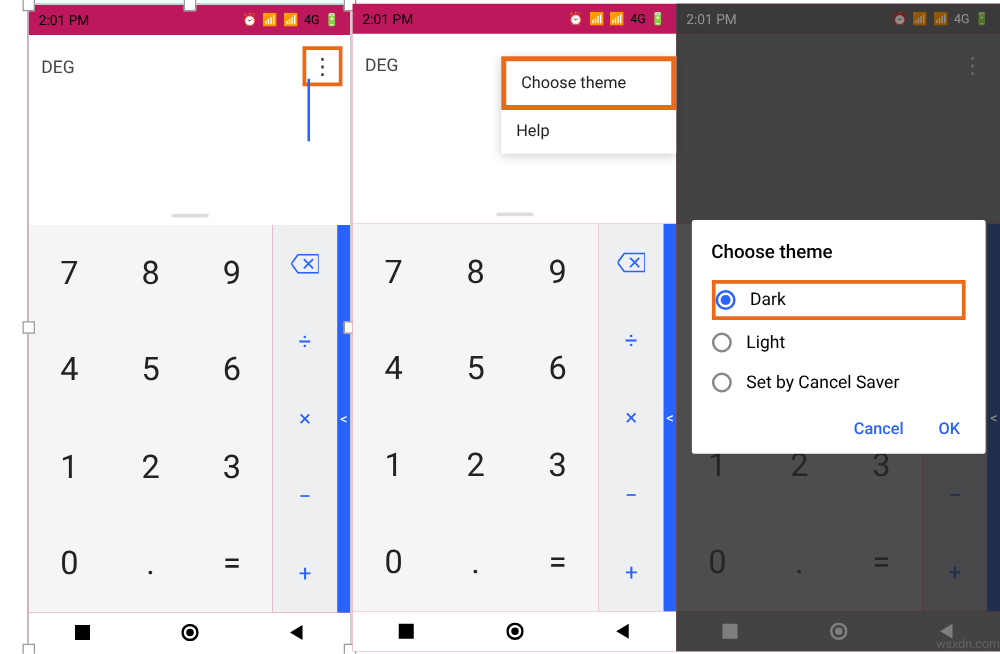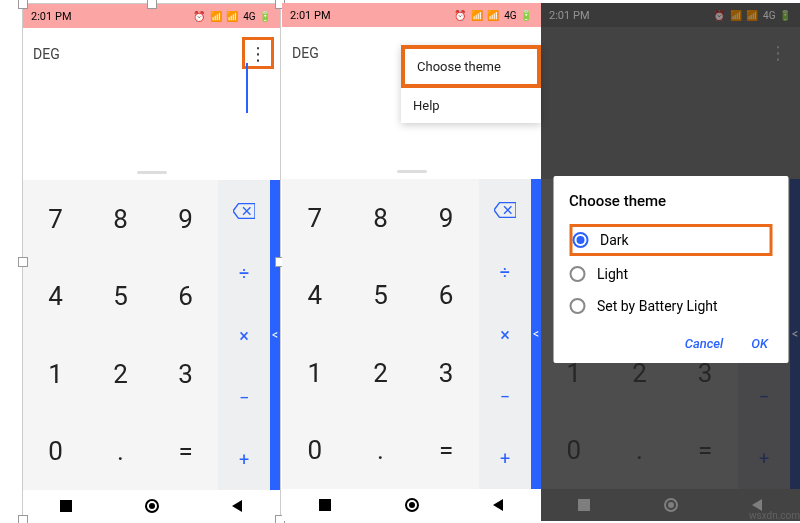--- a/index.html
+++ b/index.html
@@ -1,17 +1,17 @@
 <!DOCTYPE html>
 <html><head>
 <meta charset="utf-8">
 <style>
 * { box-sizing: border-box; margin: 0; padding: 0; font-family: Roboto, Arial, sans-serif; }
 body { width: 800px; height: 523px; background: #fff; display: flex; position: relative; }
-.phone { width: 265px; height: 518px; margin: 3px 0 0 0; position: relative; background: #fca5a5; }
+.phone { width: 265px; height: 518px; margin: 3px 0 0 0; position: relative; background: #be185d; }
 .phone.p1 { border: 1px solid #ccc; margin-left: 22px; }
 .phone.p2 { margin-left: 1px; }
 .phone.p3 { margin-left: 0; }
 
 .statusbar { height: 24px; display: flex; align-items: center; justify-content: space-between; padding: 0 8px; font-size: 11px; color: #000; }
 .status-icons { display: flex; gap: 4px; align-items: center; font-size: 10px; }
 
 .top-area { height: 152px; position: relative; background: #fff; }
 .deg { position: absolute; top: 18px; left: 10px; font-size: 14px; color: #444; }
 .menu-btn { position: absolute; top: 16px; right: 12px; width: 20px; height: 20px; display: flex; align-items: center; justify-content: center; }
@@ -40,21 +40,21 @@
 
 .dim { position: absolute; inset: 0; background: rgba(0,0,0,.43); z-index: 4; }
 .dialog { position: absolute; top: 173px; left: 50%; transform: translateX(-50%); width: 235px; background: #fff; border-radius: 2px; z-index: 6; padding: 16px 16px 6px 16px; }
 .dialog-title { font-size: 15px; font-weight: 500; margin-bottom: 14px; }
 .radio-row { display: flex; align-items: center; gap: 12px; padding: 8px 0; font-size: 14px; }
 .radio { width: 16px; height: 16px; border: 2px solid #888; border-radius: 50%; display: inline-flex; align-items: center; justify-content: center; }
 .radio.checked { border-color: #2962ff; }
 .radio.checked::after { content: ''; width: 8px; height: 8px; background: #2962ff; border-radius: 50%; }
 .hl-dark { border: 3px solid #ea6a1a; padding: 5px 28px 5px 0; margin: 2px 0; }
 .dialog-btns { display: flex; justify-content: flex-end; gap: 28px; margin-top: 8px; padding: 6px 4px; }
-.dialog-btns div { font-size: 13px; color: #2962ff; font-weight: 500; font-style: italic; }
+.dialog-btns div { font-size: 13px; color: #2962ff; font-weight: 500; }
 
 .watermark { position: absolute; bottom: 2px; right: 0; font-size: 10px; color: #aaa; }
 .sel-handle { width: 10px; height: 10px; border: 1px solid #999; background: #fff; position: absolute; }
 </style>
 </head>
 <body>
 
 <div class="phone p1">
   <div class="sel-handle" style="left:-5px;top:-5px"></div>
   <div class="sel-handle" style="right:-5px;top:-5px"></div>
@@ -247,21 +247,21 @@
     <div class="radio-row hl-dark">
       <span class="radio checked"></span>
       <span>Dark</span>
     </div>
     <div class="radio-row">
       <span class="radio"></span>
       <span>Light</span>
     </div>
     <div class="radio-row">
       <span class="radio"></span>
-      <span>Set by Battery Light</span>
+      <span>Set by Cancel Saver</span>
     </div>
     <div class="dialog-btns">
       <div>Cancel</div>
       <div>OK</div>
     </div>
   </div>
 </div>
 
 <div class="watermark">wsxdn.com</div>
 

